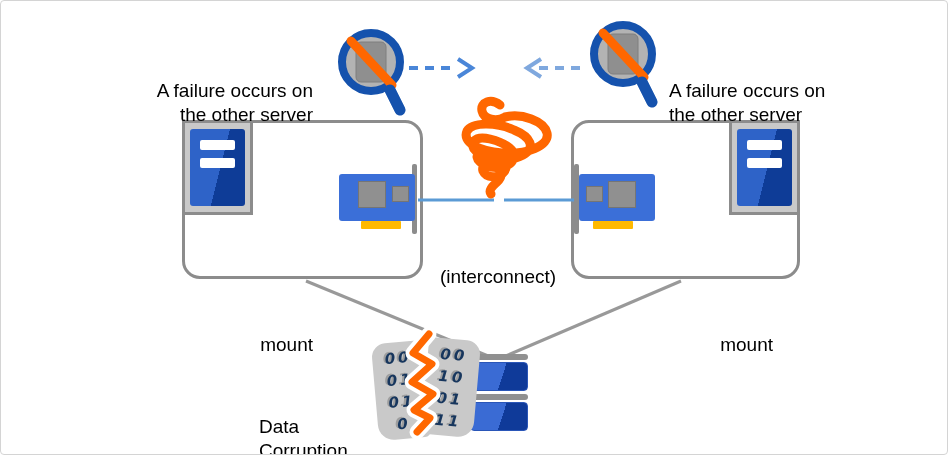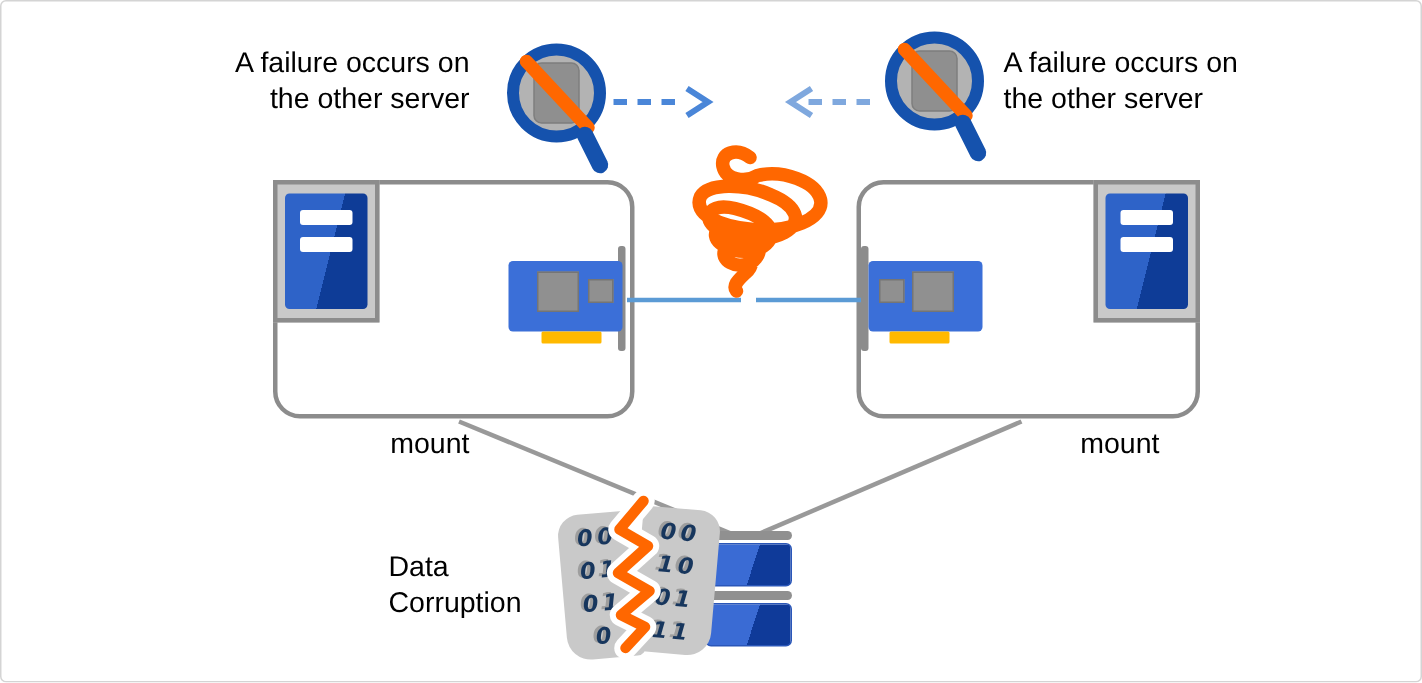--- a/index.html
+++ b/index.html
@@ -1,21 +1,21 @@
 <!DOCTYPE html>
 <html><head>
 <meta charset="utf-8">
 <style>
   html,body{margin:0;padding:0;background:#fff;}
   .canvas{
     position:relative;width:948px;height:455px;background:#fff;
     border:1px solid #d4d4d4;border-radius:4px;box-sizing:border-box;
     font-family:"Liberation Sans",sans-serif;color:#000;overflow:hidden;
   }
-  .abs{position:absolute;}
+  .abs{position:absolute;margin-top:48px;}
   
   .server-box{position:absolute;top:119px;height:159px;border:3px solid #8c8c8c;border-radius:18px;background:#fff;box-sizing:border-box;}
   .server-box.left{left:181px;width:241px;}
   .server-box.right{left:570px;width:229px;}
   
   .server-frame{position:absolute;top:119px;width:71px;height:95px;background:#c9c9c9;border:3px solid #8c8c8c;box-sizing:border-box;}
   .server-frame.left{left:181px;}
   .server-frame.right{left:728px;}
   .tower{position:absolute;left:5px;top:6px;width:55px;height:77px;border-radius:3px;
     background:linear-gradient(104deg,#2e63c8 0%,#2e63c8 54%,#0e3c97 54%,#0e3c97 100%);}
@@ -155,20 +155,21 @@
 
   <div class="abs caption failure-label left">
     <div>A failure occurs on</div>
     <div>the other server</div>
   </div>
   <div class="abs caption failure-label right">
     <div>A failure occurs on</div>
     <div>the other server</div>
   </div>
   <div class="abs caption lan-label">
+    <div>(interconnect)</div>
   </div>
   <div class="abs caption mount-label left">mount</div>
   <div class="abs caption mount-label right">mount</div>
   <div class="abs caption corruption-label">
     <div>Data</div>
     <div>Corruption</div>
   </div>
 
 </div>
 

